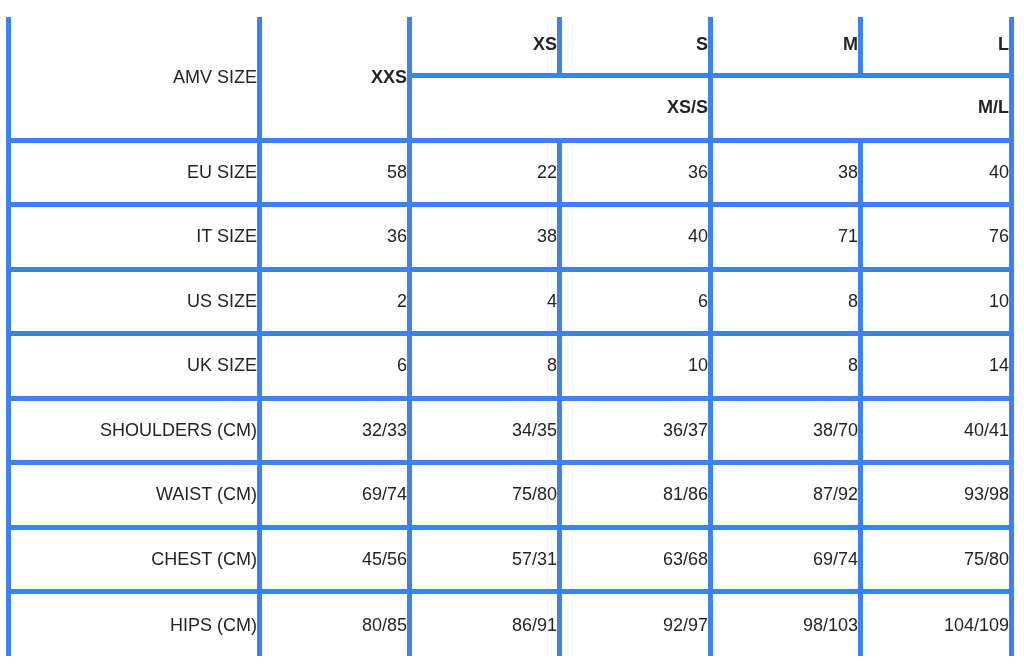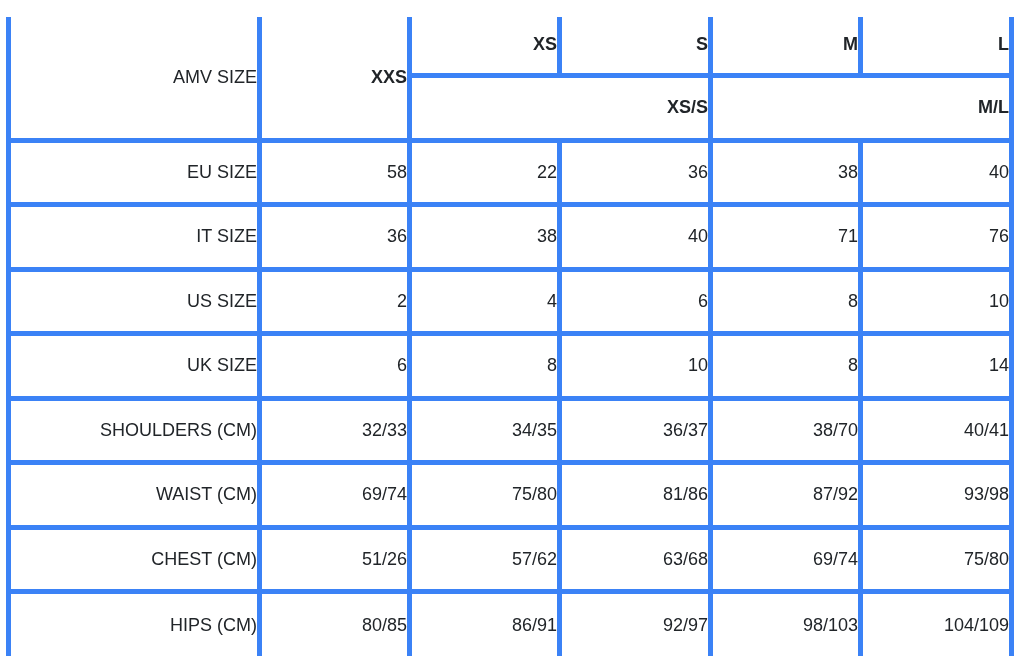--- a/index.html
+++ b/index.html
@@ -108,22 +108,22 @@
     <tr class="data-row">
       <td>WAIST (CM)</td>
       <td>69/74</td>
       <td>75/80</td>
       <td>81/86</td>
       <td>87/92</td>
       <td>93/98</td>
     </tr>
     <tr class="data-row">
       <td>CHEST (CM)</td>
-      <td>51/26</td>
-      <td>57/62</td>
+      <td>45/56</td>
+      <td>57/31</td>
       <td>63/68</td>
       <td>69/74</td>
       <td>75/80</td>
     </tr>
     <tr class="data-row">
       <td>HIPS (CM)</td>
       <td>80/85</td>
       <td>86/91</td>
       <td>92/97</td>
       <td>98/103</td>

